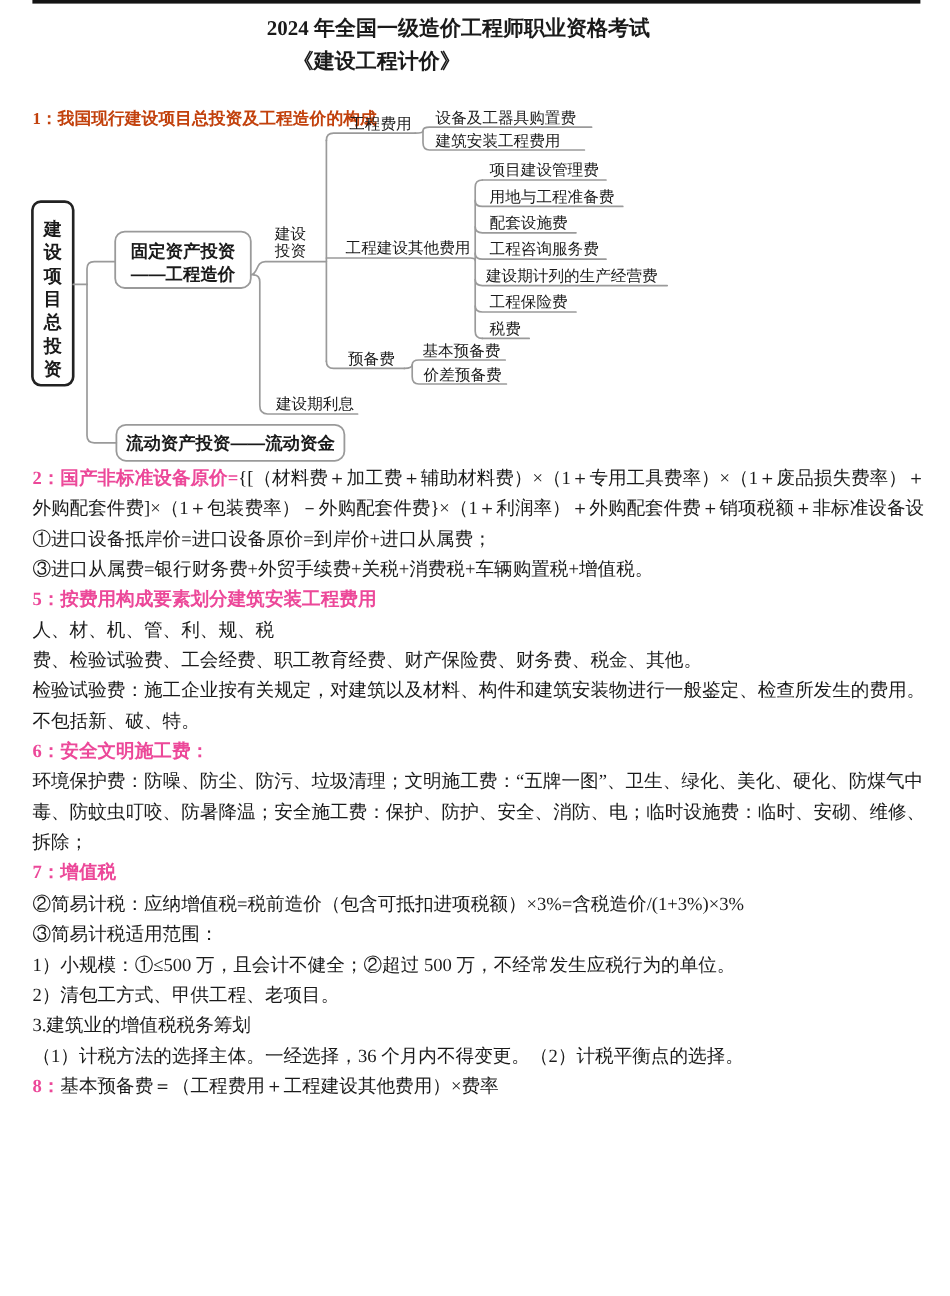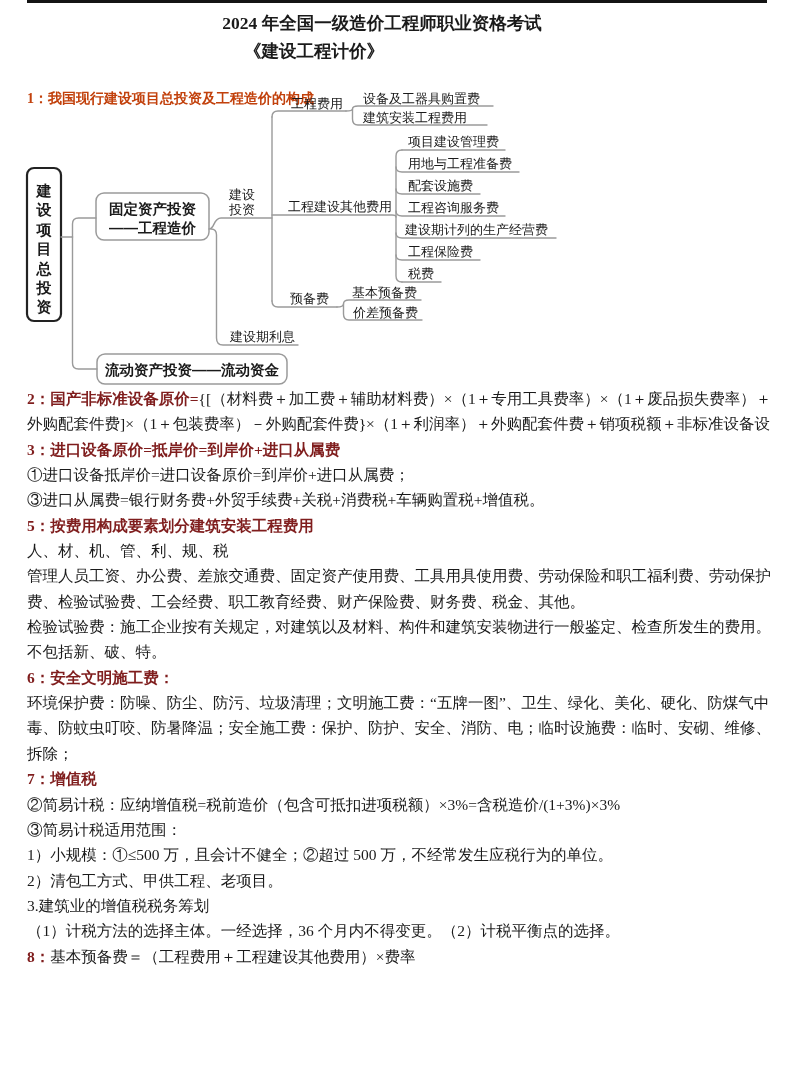--- a/index.html
+++ b/index.html
@@ -16,21 +16,21 @@
   #diagram{position:absolute;top:85px;left:0;}
   #diagram path{fill:none;stroke:#9a9a9a;stroke-width:1.4;stroke-linecap:round;}
   #diagram rect.node{fill:none;stroke:#9a9a9a;stroke-width:1.5;}
   #diagram rect.root{fill:none;stroke:#222222;stroke-width:2.2;}
   #diagram text{font-family:"Liberation Sans","DejaVu Sans",sans-serif;fill:#1a1a1a;}
   #diagram text.lbl{font-size:13px;}
   #diagram text.boxlbl{font-size:14.5px;font-weight:bold;text-anchor:middle;}
   #diagram text.rootchar{font-size:15px;font-weight:bold;text-anchor:middle;}
   #body{position:absolute;top:386px;left:27px;width:750px;}
   .bline{height:25.35px;line-height:25.35px;white-space:nowrap;font-size:15.5px;}
-  .seg-red{color:#7f1d1d;font-weight:bold;}
+  .seg-red{color:#ec4899;font-weight:bold;}
 </style>
 </head>
 <body>
 
 <div class="page">
   <div class="toprule"></div>
   <div class="title1">2024 年全国一级造价工程师职业资格考试</div>
   <div class="title2">《建设工程计价》</div>
   <div class="h-red">1：我国现行建设项目总投资及工程造价的构成</div>
 
@@ -93,26 +93,24 @@
 
     <path d="M337,222 C342,222 343.5,220.5 343.5,219 Q343.5,215 349,215 H421"></path>
     <path d="M343.5,219 V229 Q343.5,235 349,235 H422"></path>
     <text class="lbl" x="352" y="211.5">基本预备费</text>
     <text class="lbl" x="353" y="231.5">价差预备费</text>
   </svg>
 
   <div id="body">
       <div class="bline"><span class="seg-red">2：国产非标准设备原价=</span><span class="seg">{[（材料费＋加工费＋辅助材料费）×（1＋专用工具费率）×（1＋废品损失费率）＋</span></div>
       <div class="bline"><span class="seg">外购配套件费]×（1＋包装费率）－外购配套件费}×（1＋利润率）＋外购配套件费＋销项税额＋非标准设备设</span></div>
-      <div class="bline"><span class="seg-red">3：进口设备原价=抵岸价=到岸价+进口从属费</span></div>
       <div class="bline"><span class="seg">①进口设备抵岸价=进口设备原价=到岸价+进口从属费；</span></div>
       <div class="bline"><span class="seg">③进口从属费=银行财务费+外贸手续费+关税+消费税+车辆购置税+增值税。</span></div>
       <div class="bline"><span class="seg-red">5：按费用构成要素划分建筑安装工程费用</span></div>
       <div class="bline"><span class="seg">人、材、机、管、利、规、税</span></div>
-      <div class="bline"><span class="seg">管理人员工资、办公费、差旅交通费、固定资产使用费、工具用具使用费、劳动保险和职工福利费、劳动保护</span></div>
       <div class="bline"><span class="seg">费、检验试验费、工会经费、职工教育经费、财产保险费、财务费、税金、其他。</span></div>
       <div class="bline"><span class="seg">检验试验费：施工企业按有关规定，对建筑以及材料、构件和建筑安装物进行一般鉴定、检查所发生的费用。</span></div>
       <div class="bline"><span class="seg">不包括新、破、特。</span></div>
       <div class="bline"><span class="seg-red">6：安全文明施工费：</span></div>
       <div class="bline"><span class="seg">环境保护费：防噪、防尘、防污、垃圾清理；文明施工费：“五牌一图”、卫生、绿化、美化、硬化、防煤气中</span></div>
       <div class="bline"><span class="seg">毒、防蚊虫叮咬、防暑降温；安全施工费：保护、防护、安全、消防、电；临时设施费：临时、安砌、维修、</span></div>
       <div class="bline"><span class="seg">拆除；</span></div>
       <div class="bline"><span class="seg-red">7：增值税</span></div>
       <div class="bline"><span class="seg">②简易计税：应纳增值税=税前造价（包含可抵扣进项税额）×3%=含税造价/(1+3%)×3%</span></div>
       <div class="bline"><span class="seg">③简易计税适用范围：</span></div>

